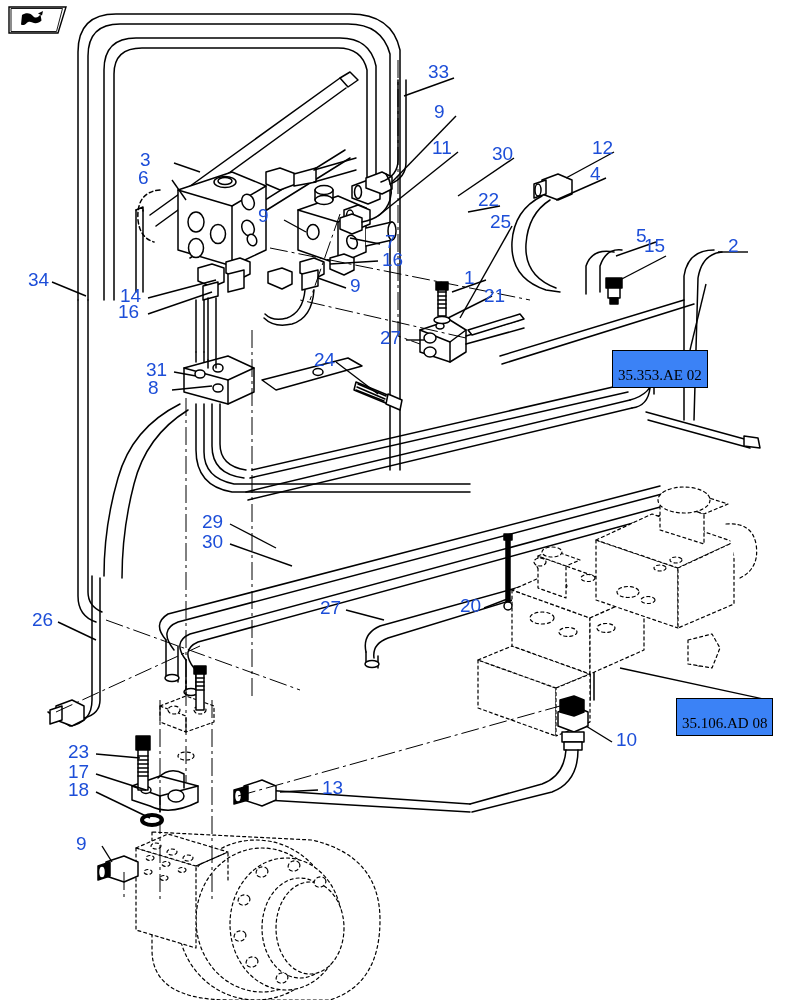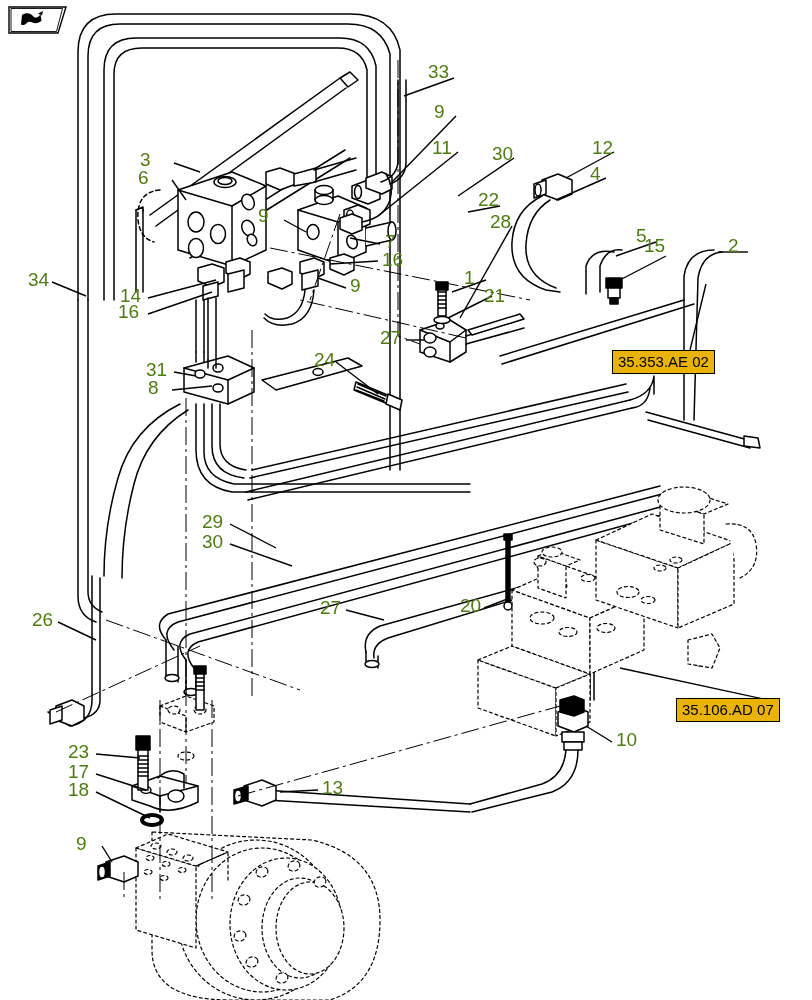--- a/index.html
+++ b/index.html
@@ -1,24 +1,24 @@
 <!DOCTYPE html>
 <html><head>
 <meta charset="utf-8">
 <style>
   html,body{margin:0;padding:0;background:#fff;}
   body{width:812px;height:1000px;overflow:hidden;
        font-family:"Liberation Sans",sans-serif;color:#000;}
   #stage{position:relative;width:812px;height:1000px;}
   svg.layer{position:absolute;left:0;top:0;width:812px;height:1000px;}
   .callout{position:absolute;font-family:"Liberation Sans",sans-serif;
-           font-size:19px;line-height:19px;color:#4d7c0f;white-space:nowrap;}
-  .refbox{position:absolute;border:1.6px solid #000;background:#eab308;
-          font-size:15px;line-height:15px;padding:3px 5px 4px 5px;
-          font-family:Liberation Sans, sans-serif;letter-spacing:0px;}
+           font-size:19px;line-height:19px;color:#1d4ed8;white-space:nowrap;}
+  .refbox{position:absolute;border:1.6px solid #000;background:#3b82f6;
+          font-size:15px;line-height:15px;padding:17px 5px 4px 5px;
+          font-family:Liberation Serif, serif;letter-spacing:0px;}
   .logo{position:absolute;left:8px;top:6px;width:62px;height:28px;}
 </style>
 </head>
 <body>
 
 <div id="stage">
 
   <svg class="logo" viewBox="0 0 62 28">
     <path d="M1,1 H58 L50,27 H1 Z" fill="#fff" stroke="#000" stroke-width="1.4"></path>
     <path d="M3,2.5 H54.5 L48.5,25.5 H3 Z" fill="#fff" stroke="#000" stroke-width="0.9"></path>
@@ -425,21 +425,21 @@
     </g>
   </svg>
 
   <div class="callout" style="left:428px;top:62px">33</div>
   <div class="callout" style="left:434px;top:102px">9</div>
   <div class="callout" style="left:432px;top:138px">11</div>
   <div class="callout" style="left:492px;top:144px">30</div>
   <div class="callout" style="left:592px;top:138px">12</div>
   <div class="callout" style="left:590px;top:164px">4</div>
   <div class="callout" style="left:478px;top:190px">22</div>
-  <div class="callout" style="left:490px;top:212px">28</div>
+  <div class="callout" style="left:490px;top:212px">25</div>
   <div class="callout" style="left:140px;top:150px">3</div>
   <div class="callout" style="left:138px;top:168px">6</div>
   <div class="callout" style="left:258px;top:206px">9</div>
   <div class="callout" style="left:385px;top:232px">7</div>
   <div class="callout" style="left:382px;top:250px">16</div>
   <div class="callout" style="left:350px;top:276px">9</div>
   <div class="callout" style="left:636px;top:226px">5</div>
   <div class="callout" style="left:644px;top:236px">15</div>
   <div class="callout" style="left:728px;top:236px">2</div>
   <div class="callout" style="left:464px;top:268px">1</div>
@@ -457,15 +457,15 @@
   <div class="callout" style="left:460px;top:596px">20</div>
   <div class="callout" style="left:32px;top:610px">26</div>
   <div class="callout" style="left:616px;top:730px">10</div>
   <div class="callout" style="left:68px;top:742px">23</div>
   <div class="callout" style="left:68px;top:762px">17</div>
   <div class="callout" style="left:68px;top:780px">18</div>
   <div class="callout" style="left:322px;top:778px">13</div>
   <div class="callout" style="left:76px;top:834px">9</div>
 
   <div class="refbox" style="left:612px;top:350px">35.353.AE 02</div>
-  <div class="refbox" style="left:676px;top:698px">35.106.AD 07</div>
+  <div class="refbox" style="left:676px;top:698px">35.106.AD 08</div>
 
 </div>
 
 </body></html>

